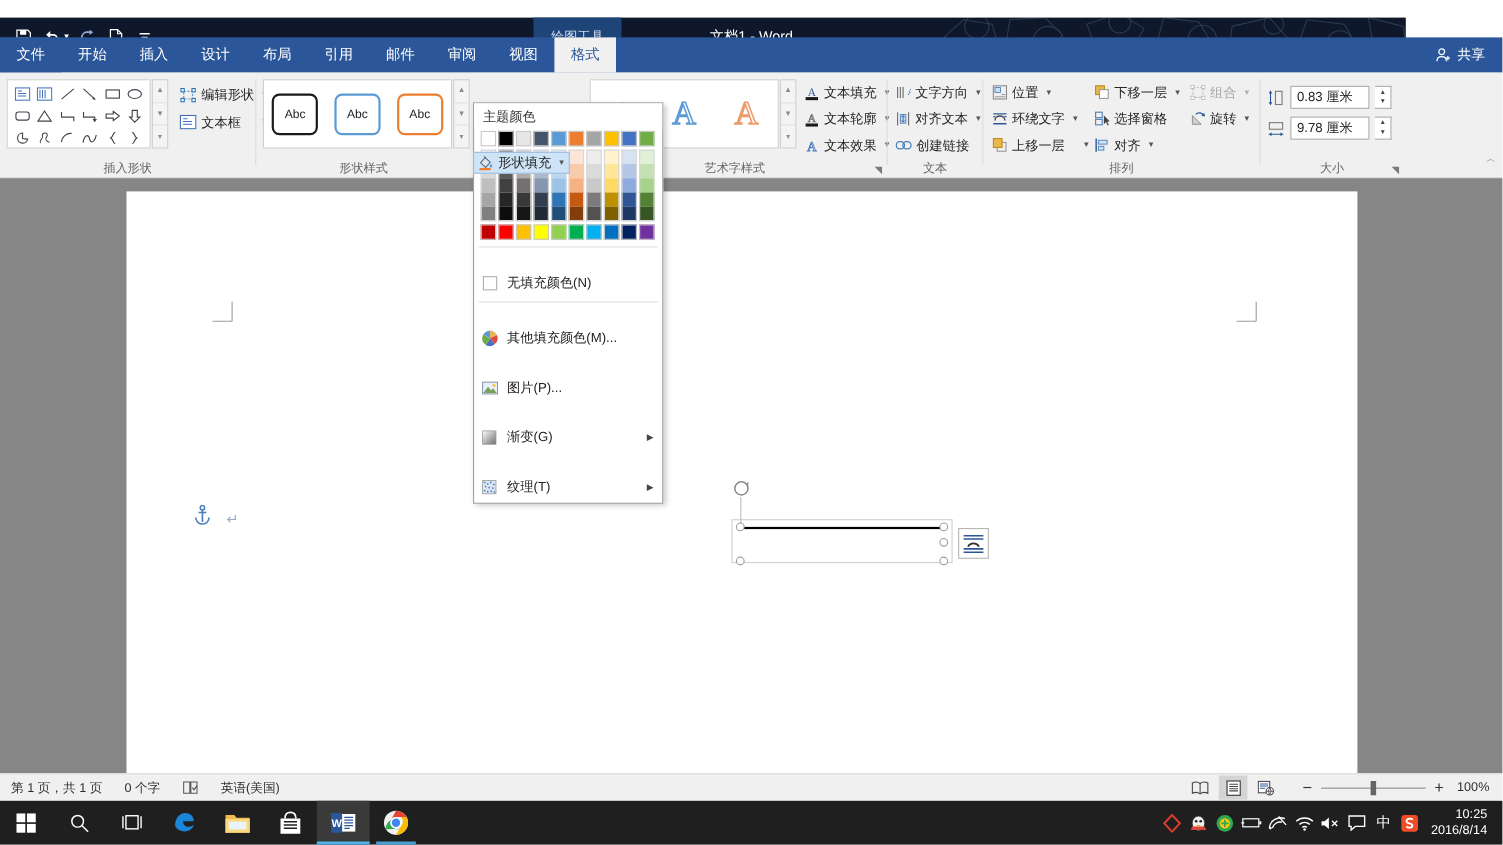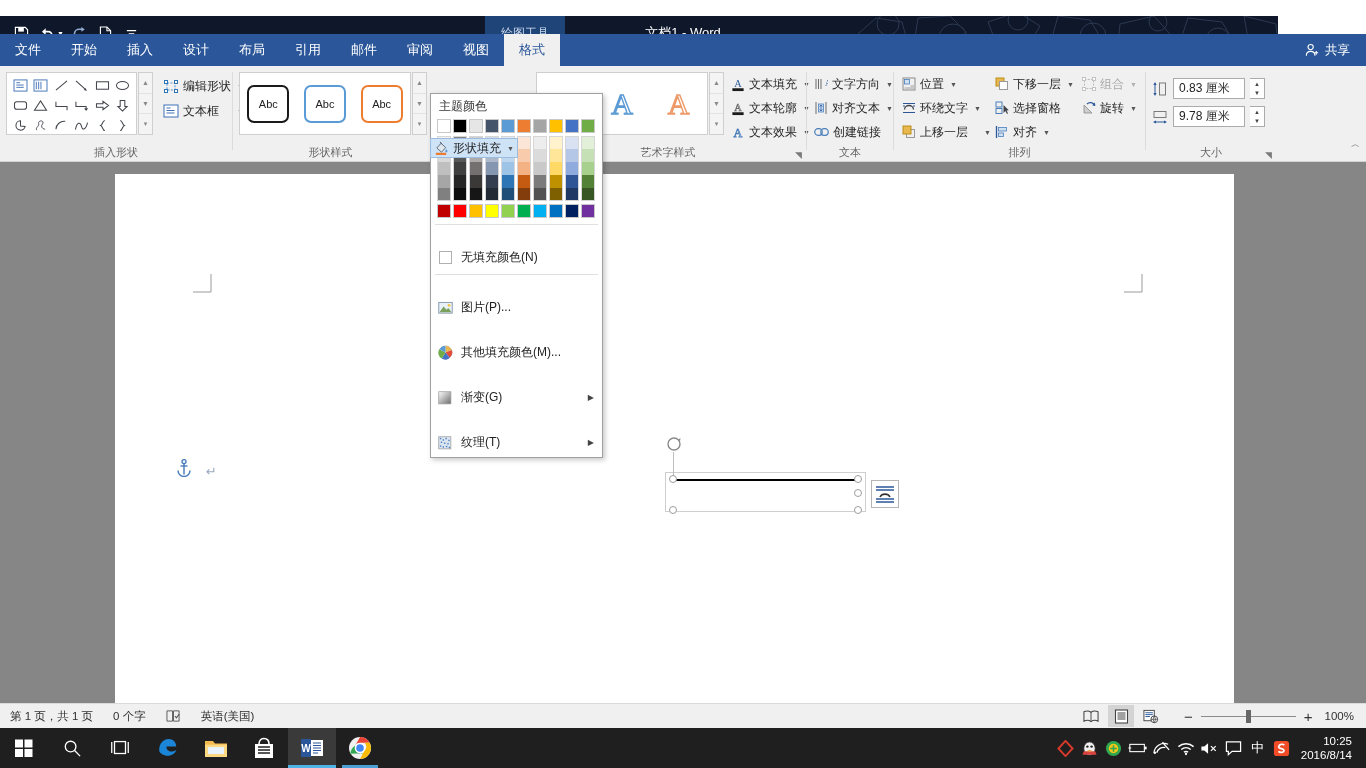--- a/index.html
+++ b/index.html
@@ -790,40 +790,40 @@
   <div class="menu-sep"></div>
   <div class="menu-item">
     <span class="mi-icon">
         <span style="width:13px;height:13px;border:1px solid #b0b0b0;background:#fff;display:block;"></span>
       </span>
     <span>无填充颜色(N)</span>
   </div>
   <div class="menu-sep"></div>
   <div class="menu-item">
     <span class="mi-icon">
-      <svg width="15" height="14" viewBox="0 0 16 15">
-          <rect x="0.8" y="1.5" width="14.4" height="11.5" fill="#e8f0fa" stroke="#7a8ea5" stroke-width="0.9"></rect>
-          <path d="M1.5 12 L6 6 L9 9.5 L11 7.5 L14.5 12 Z" fill="#7ba05b"></path>
-          <circle cx="11.8" cy="4.6" r="1.5" fill="#f5c542"></circle>
-        </svg>
-    </span>
-    <span>图片(P)...</span>
-  </div>
-  <div class="menu-item">
-    <span class="mi-icon">
       <svg width="15" height="15" viewBox="0 0 16 16">
           <circle cx="8" cy="8" r="7" fill="#fff" stroke="#9a9a9a" stroke-width="0.7"></circle>
           <path d="M8 8 L8 1 A7 7 0 0 1 14.5 5.2 Z" fill="#e8b84f"></path>
           <path d="M8 8 L14.5 5.2 A7 7 0 0 1 12.5 13.5 Z" fill="#e04c3c"></path>
           <path d="M8 8 L12.5 13.5 A7 7 0 0 1 4 14.5 Z" fill="#4472c4"></path>
           <path d="M8 8 L4 14.5 A7 7 0 0 1 1.6 4.6 Z" fill="#70ad47"></path>
           <path d="M8 8 L1.6 4.6 A7 7 0 0 1 8 1 Z" fill="#5b9bd5"></path>
         </svg>
     </span>
     <span>其他填充颜色(M)...</span>
+  </div>
+  <div class="menu-item">
+    <span class="mi-icon">
+      <svg width="15" height="14" viewBox="0 0 16 15">
+          <rect x="0.8" y="1.5" width="14.4" height="11.5" fill="#e8f0fa" stroke="#7a8ea5" stroke-width="0.9"></rect>
+          <path d="M1.5 12 L6 6 L9 9.5 L11 7.5 L14.5 12 Z" fill="#7ba05b"></path>
+          <circle cx="11.8" cy="4.6" r="1.5" fill="#f5c542"></circle>
+        </svg>
+    </span>
+    <span>图片(P)...</span>
   </div>
   <div class="menu-item">
     <span class="mi-icon">
       <svg width="14" height="14" viewBox="0 0 15 15">
           <defs>
             <linearGradient id="g1" x1="0" y1="0" x2="1" y2="1">
               <stop offset="0" stop-color="#ffffff"></stop>
               <stop offset="1" stop-color="#6b6b6b"></stop>
             </linearGradient>
           </defs>

